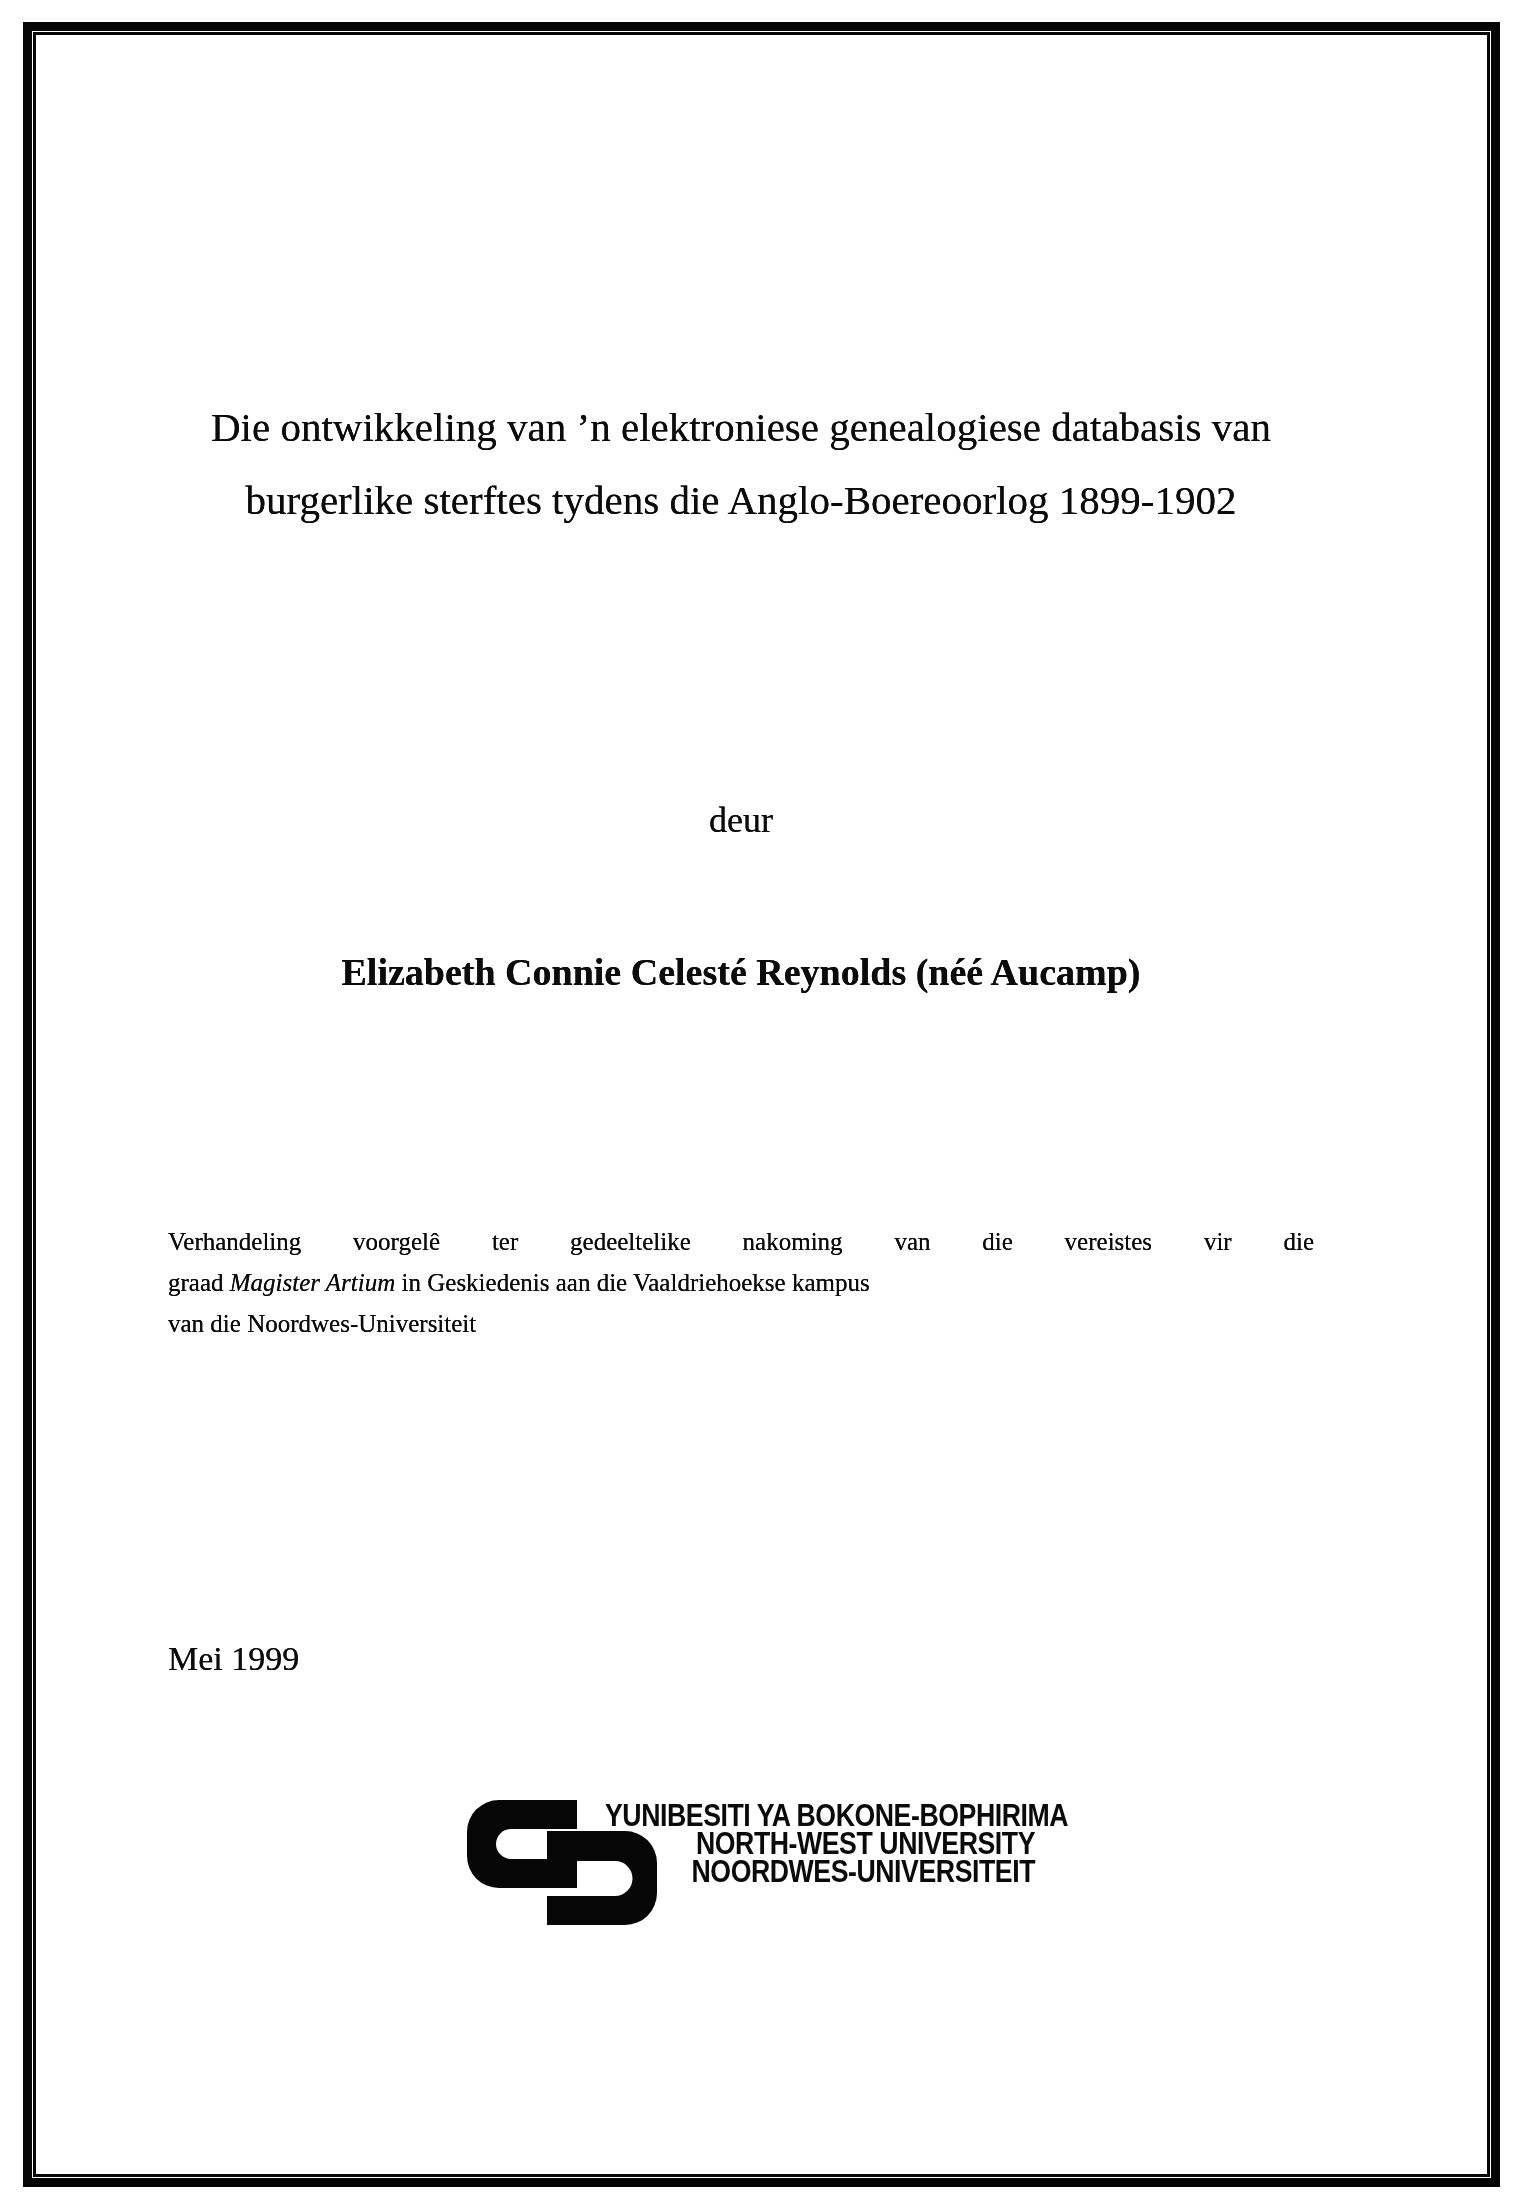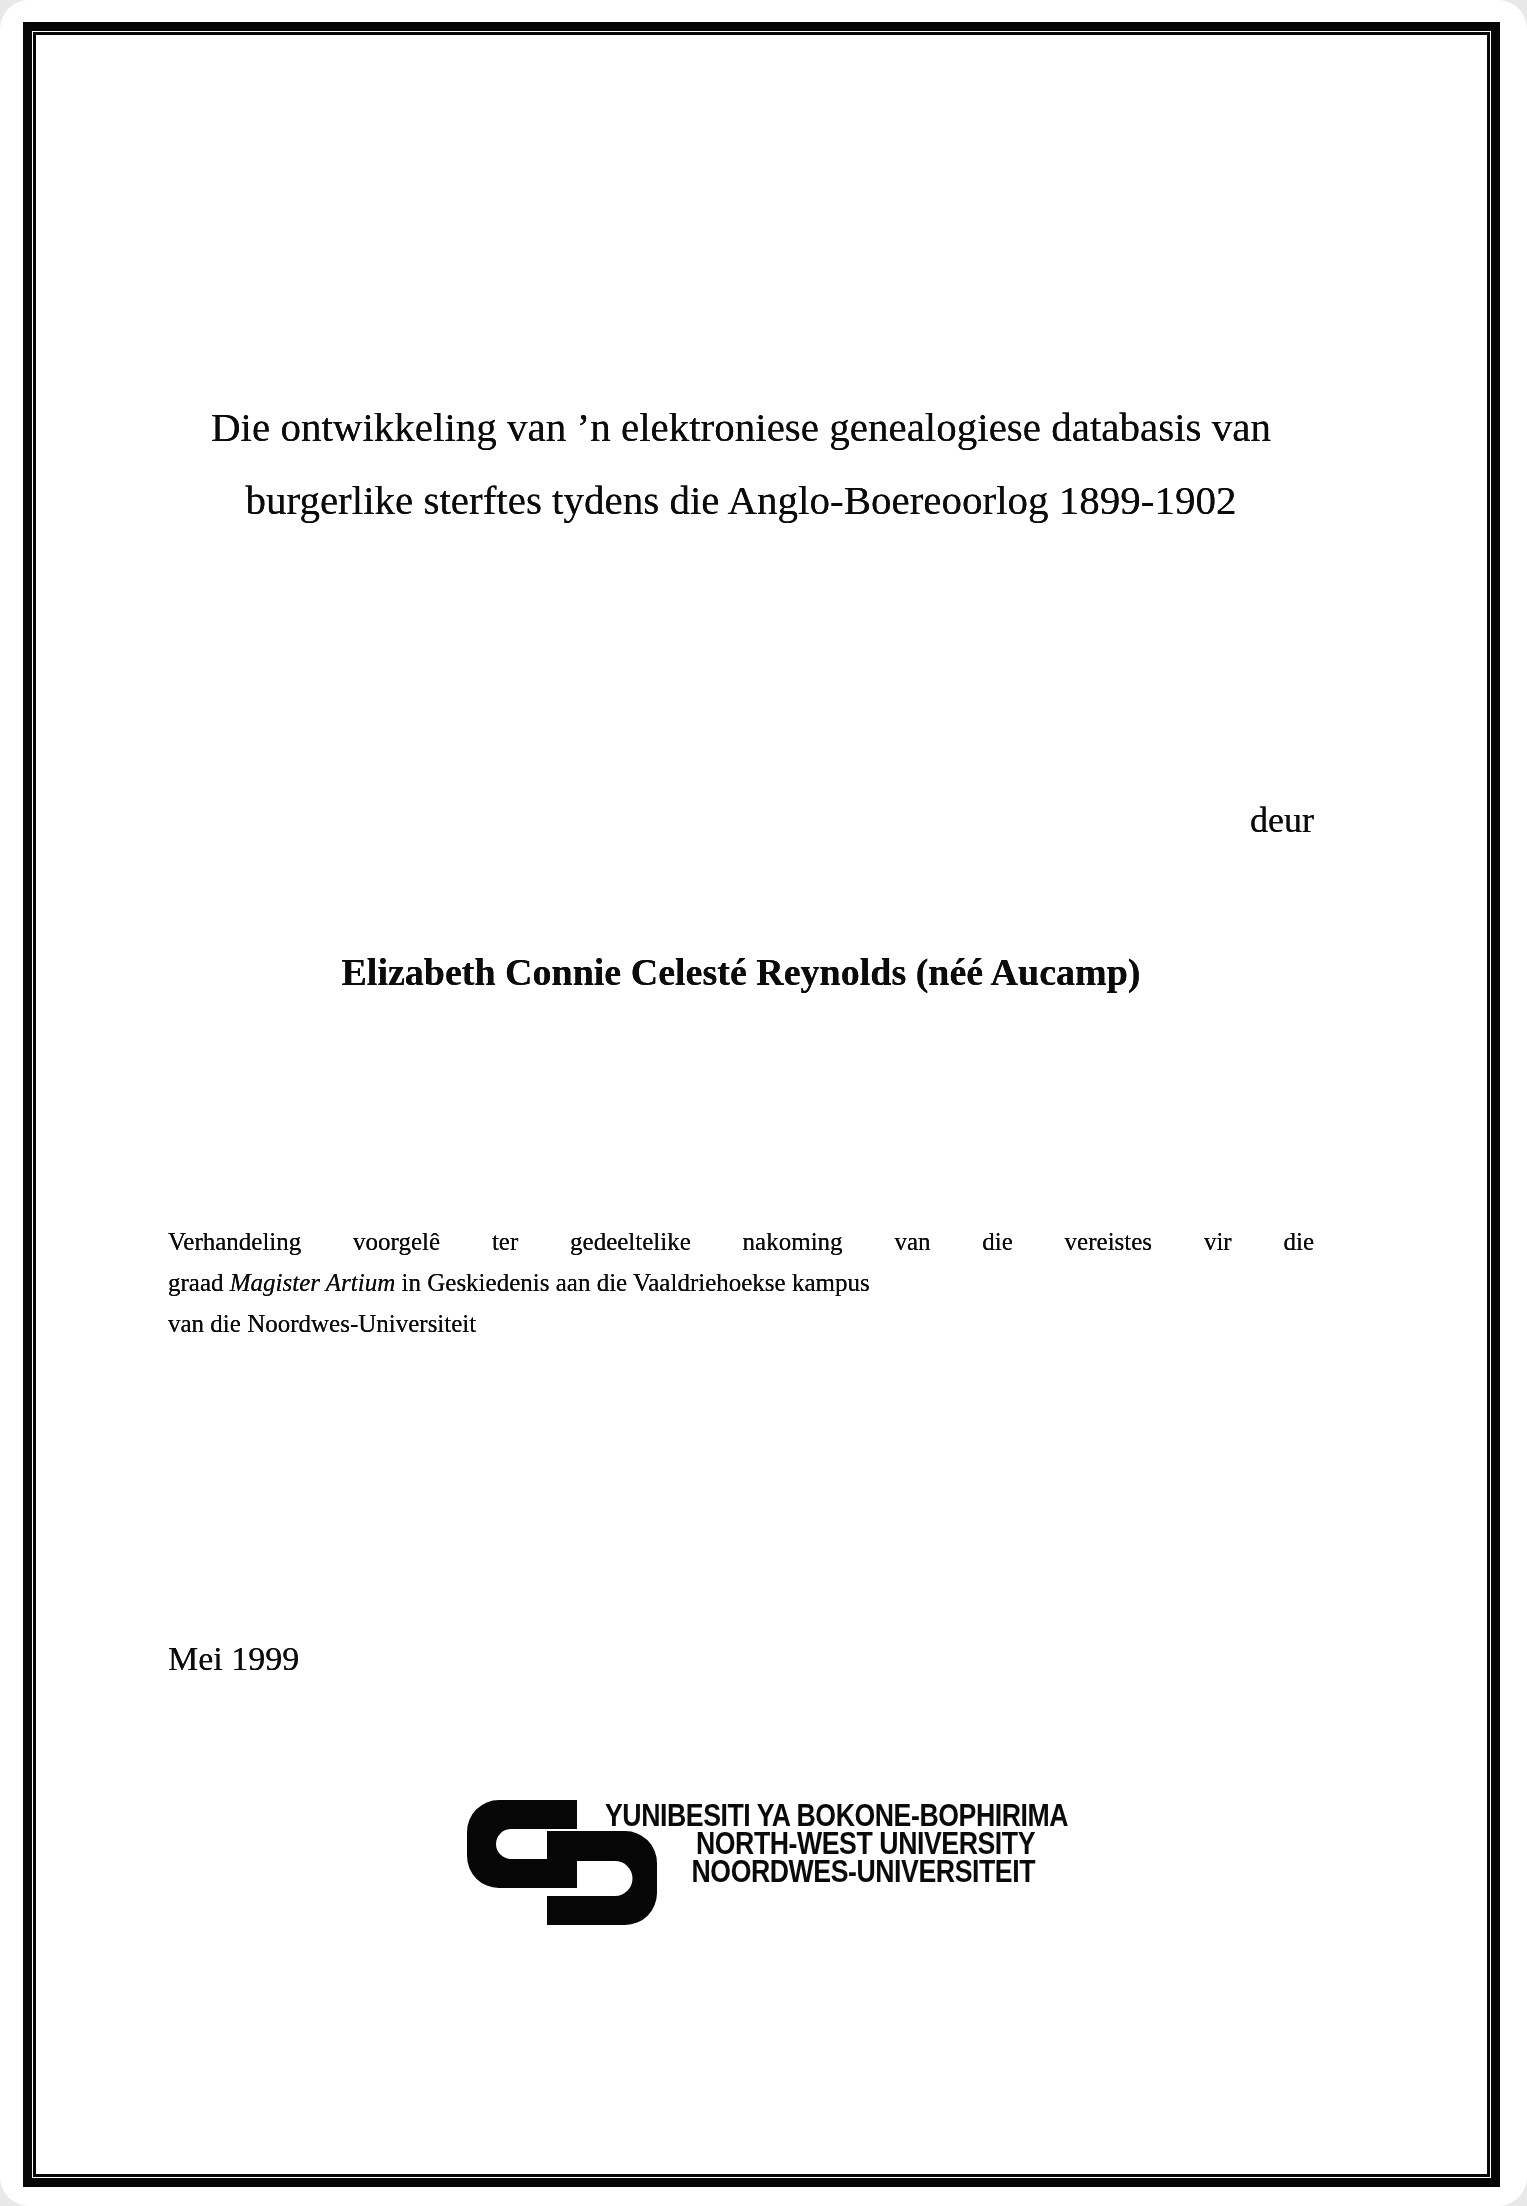--- a/index.html
+++ b/index.html
@@ -8,21 +8,20 @@
     background: #e8e8e8;
   }
   .sheet {
     position: relative;
     width: 1527px;
     height: 2206px;
     background: #ffffff;
     font-family: "Liberation Serif", serif;
     color: #0b0b0b;
     overflow: hidden;
-    border-radius: 29px;
   }
   
   .frame-outer {
     position: absolute;
     left: 23px;
     top: 22px;
     width: 1477px;
     height: 2165px;
     border: 9px solid #060606;
     box-sizing: border-box;
@@ -52,21 +51,21 @@
     text-align: center;
     font-size: 41px;
     line-height: 73px;
     white-space: nowrap;
   }
   .byline {
     position: absolute;
     left: 0;
     top: 799px;
     width: 100%;
-    text-align: right;
+    text-align: center;
     font-size: 36px;
     line-height: 42px;
   }
   .author-line {
     position: absolute;
     left: 0;
     top: 947px;
     width: 100%;
     text-align: center;
     font-size: 38px;

